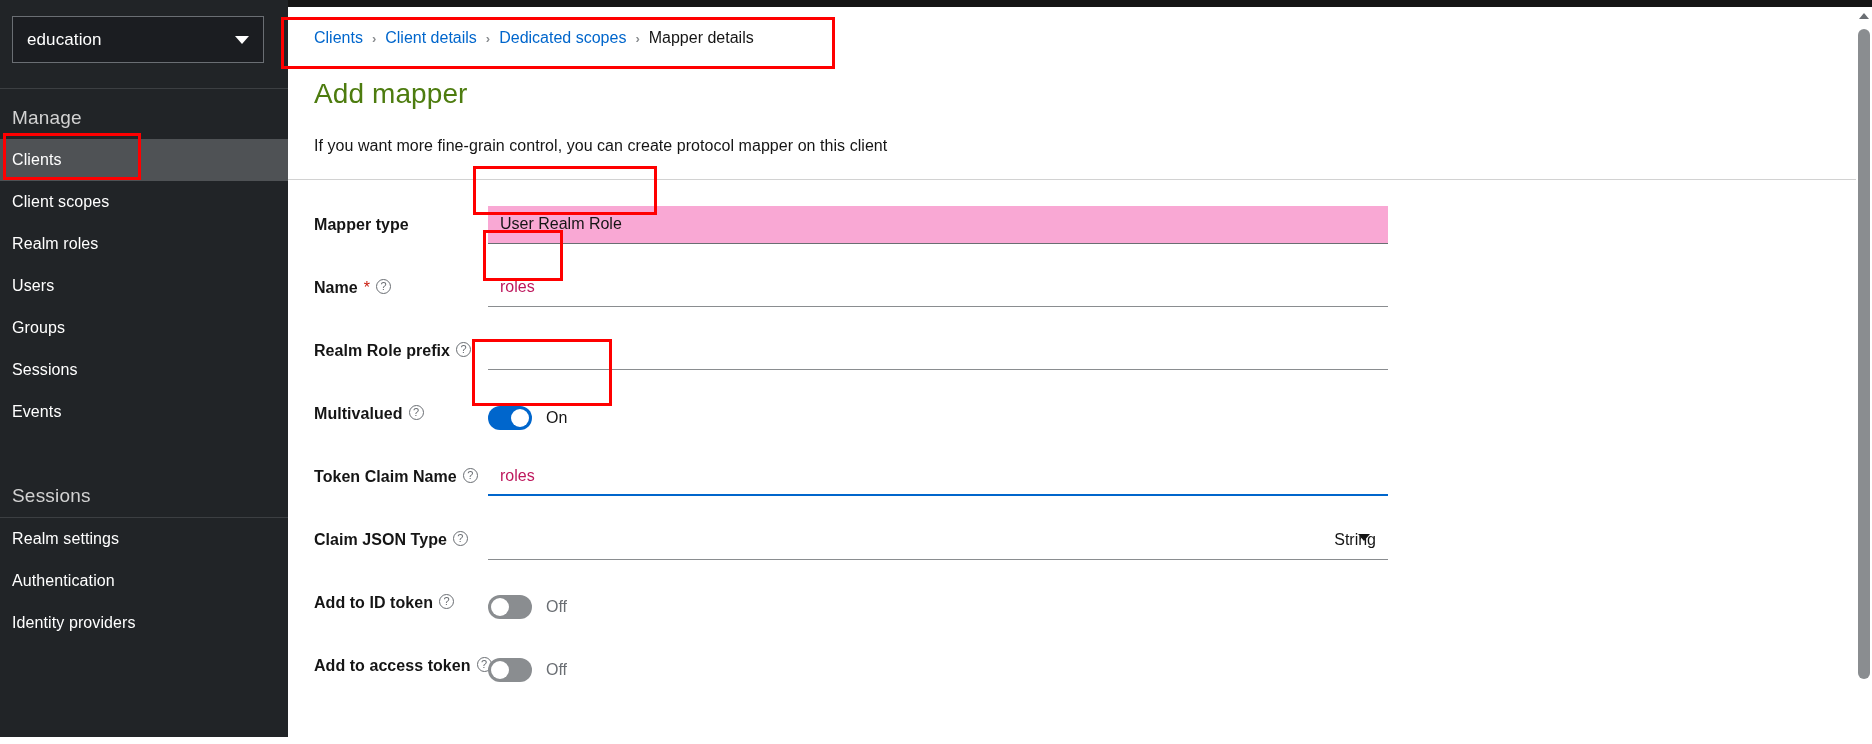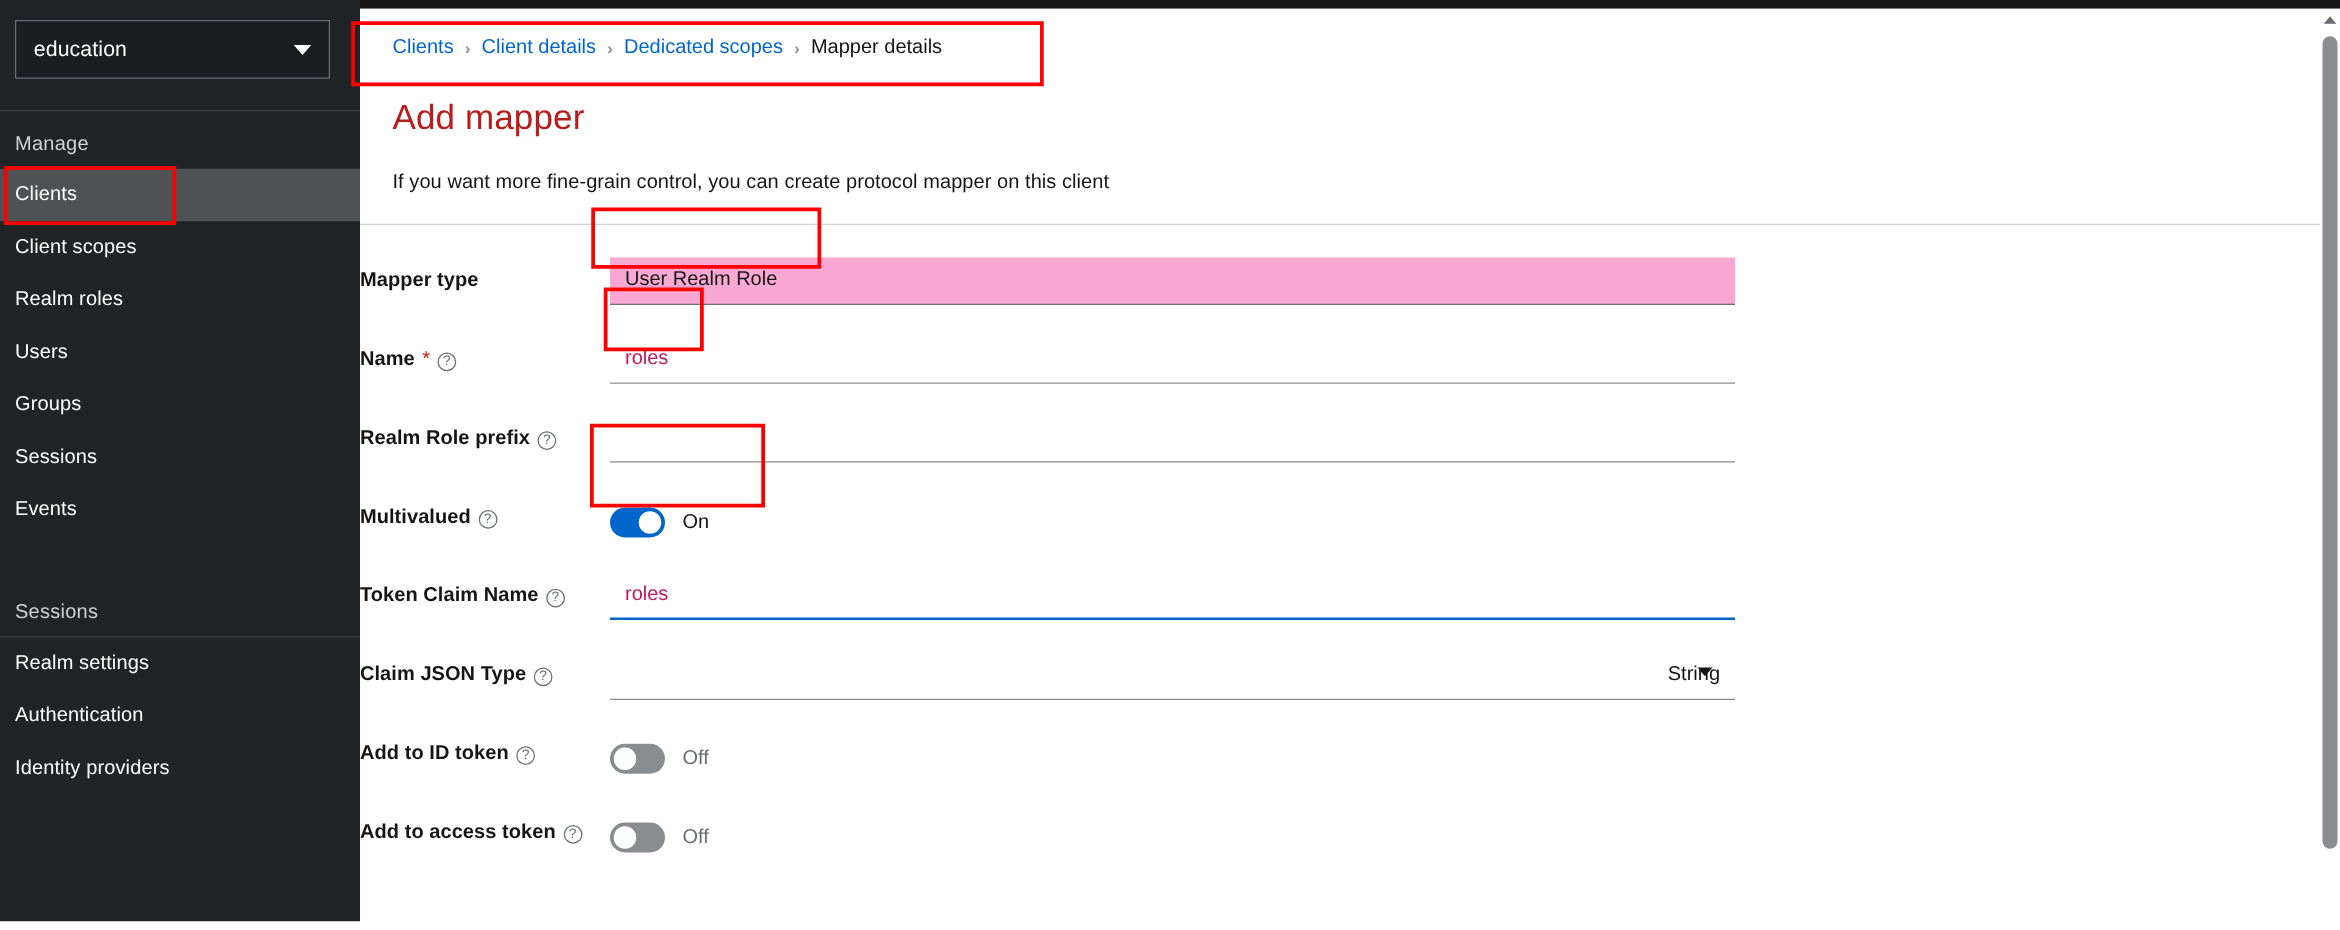--- a/index.html
+++ b/index.html
@@ -52,21 +52,21 @@
     width: 0; height: 0;
     border-left: 7px solid transparent;
     border-right: 7px solid transparent;
     border-top: 8px solid #ffffff;
   }
   .nav-sep {
     height: 1px; background: #3c3f42;
     margin: 0;
   }
   .nav-group-title {
-    font-size: 16px; color: #d2d2d2;
+    font-size: 19px; color: #d2d2d2;
     padding: 18px 12px 10px 12px;
     letter-spacing: .2px;
   }
   .nav-item {
     display: block;
     font-size: 16px; color: #ffffff;
     padding: 11px 12px;
     line-height: 20px;
     cursor: pointer;
     text-decoration: none;
@@ -88,21 +88,21 @@
     font-size: 16px;
     display: flex; align-items: center;
     gap: 9px;
   }
   .bc-link { color: #0066cc; cursor: pointer; }
   .bc-sep { color: #8a8d90; font-size: 13px; font-weight: bold; }
   .bc-current { color: #151515; }
 
   .page-title {
     font-size: 28px; font-weight: 400;
-    color: #b91c1c;
+    color: #4d7c0f;
     padding: 8px 0 0 26px;
     letter-spacing: .1px;
   }
   .page-sub {
     font-size: 16px; color: #151515;
     padding: 8px 0 0 26px;
     letter-spacing: .05px;
   }
 
   .divider {
@@ -114,26 +114,27 @@
   .form {
     padding-top: 20px;
   }
   .form-row {
     display: flex;
     align-items: flex-start;
     height: 63px;
   }
   .form-label {
     width: 200px;
+    padding-left: 26px;
     padding-top: 16px;
     font-size: 16px;
     font-weight: bold;
     color: #151515;
     display: flex;
-    align-items: flex-end;
+    align-items: flex-start;
     gap: 6px;
     white-space: nowrap;
     letter-spacing: .05px;
   }
   .req-star { color: #c9190b; font-size: 16px; font-weight: normal; }
   .help-icon {
     display: inline-block;
     width: 15px; height: 15px;
     border: 1.4px solid #6a6e73;
     border-radius: 50%;

